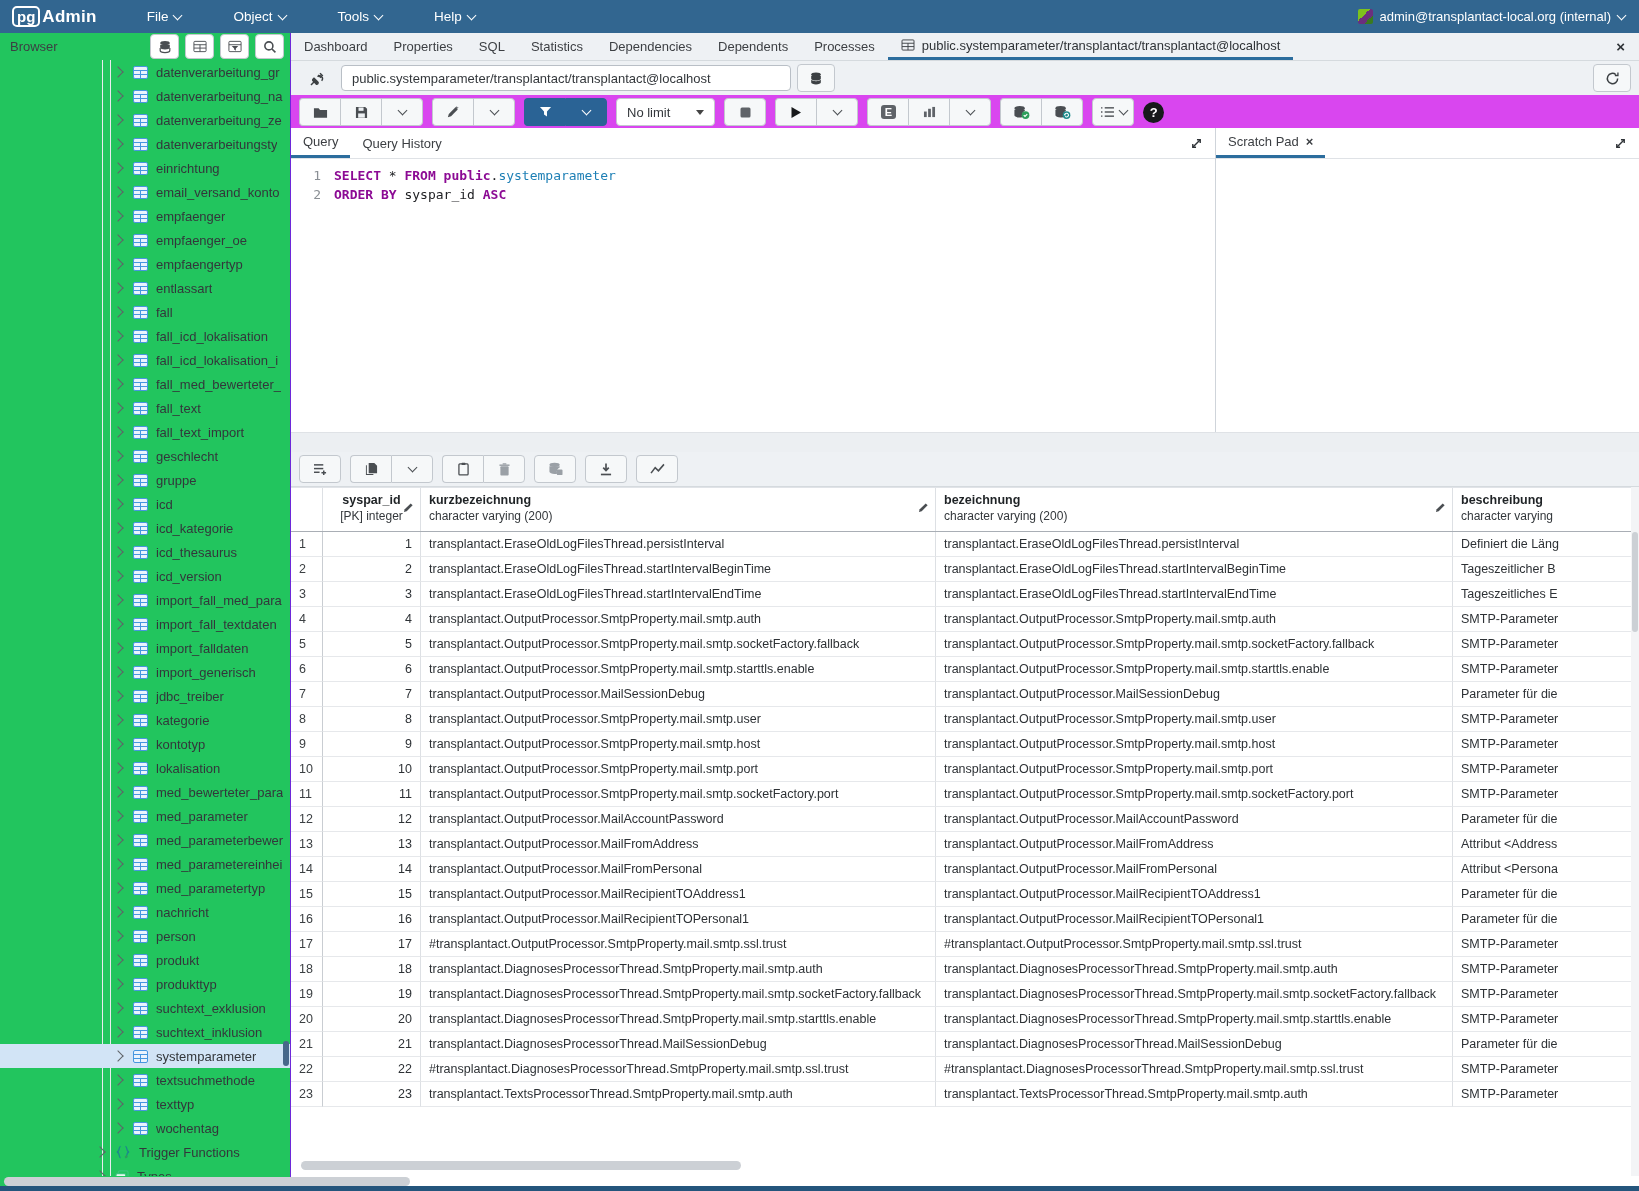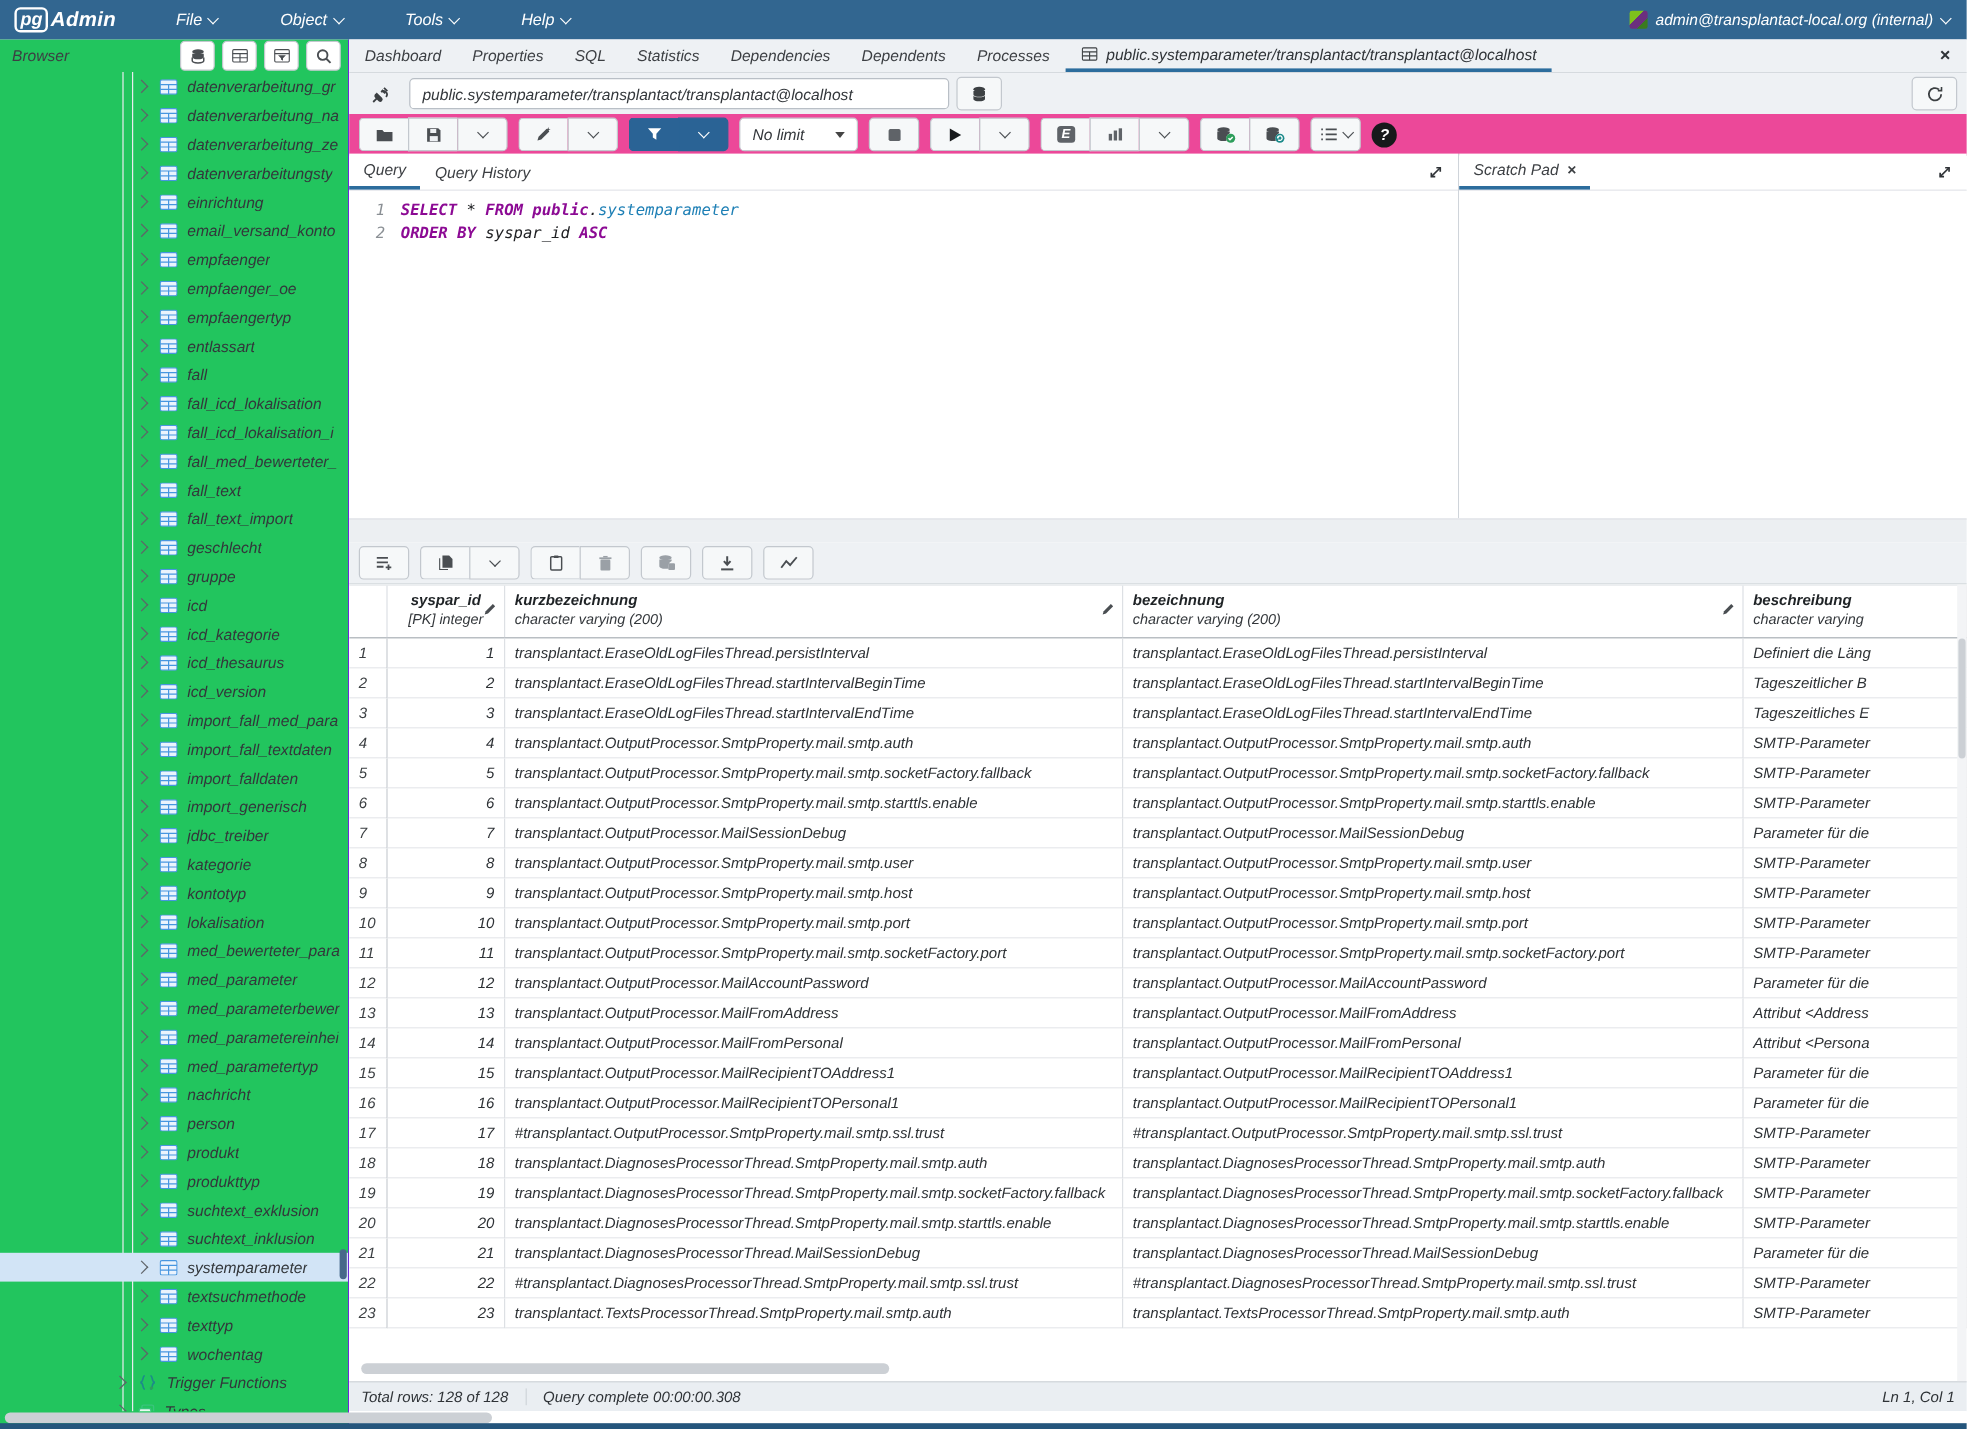--- a/index.html
+++ b/index.html
@@ -1,19 +1,19 @@
 <!DOCTYPE html>
 <html><head>
 <meta charset="utf-8">
 <style>
   html,body{margin:0;padding:0;background:#fff;}
   body{width:1639px;height:1191px;position:relative;overflow:hidden;
        font-family:"Liberation Sans",sans-serif;color:#3c3f43;
        -webkit-font-smoothing:antialiased;}
-  .app{position:absolute;inset:0;font-style:italic;}
+  .app{position:absolute;inset:0;}
 
   
   .topbar{position:absolute;left:0;top:0;width:1639px;height:33px;background:#326690;
           display:flex;align-items:center;color:#fff;}
   .logo{display:flex;align-items:center;margin-left:12px;margin-right:26px;}
   .logo-pg{border:2px solid #fff;border-radius:5px;padding:0 3px;font-weight:bold;font-size:15px;line-height:17px;}
   .logo-admin{font-weight:bold;font-size:17px;margin-left:2px;letter-spacing:.3px;}
   .menu{display:flex;align-items:center;gap:28px;font-size:13.5px;}
   .menu-item{display:flex;align-items:center;gap:6px;cursor:default;margin-left:24px;}
   .caret-w{width:6px;height:6px;border:solid #fff;border-width:0 1.5px 1.5px 0;transform:rotate(45deg);margin-top:-3px;}
@@ -49,21 +49,21 @@
   .tab-close-right{margin-left:auto;display:flex;align-items:center;padding:0 14px;font-size:15px;font-weight:bold;color:#2f3337;}
 
   .connrow{height:34px;background:#eef1f4;display:flex;align-items:center;padding:0 8px;gap:6px;}
   .conninput{width:428px;height:24px;background:#fff;border:1px solid #b9bfc6;border-radius:4px;
              font-size:13px;color:#33373b;display:flex;align-items:center;padding:0 10px;white-space:nowrap;overflow:hidden;}
   .iconbtn{min-width:28px;height:26px;border:1px solid #c3c8ce;border-radius:4px;background:#f6f8f9;
            display:flex;align-items:center;justify-content:center;color:#4a4e52;padding:0 4px;}
   .iconbtn.noborder{border:none;background:transparent;}
   .connrow .right{margin-left:auto;}
 
-  .qtoolbar{height:34px;background:#ec4899;border-bottom:1px solid #d5dade;display:flex;align-items:center;padding:0 8px;gap:9px;}
+  .qtoolbar{height:34px;background:#d946ef;border-bottom:1px solid #d5dade;display:flex;align-items:center;padding:0 8px;gap:9px;}
   .bgroup{display:flex;}
   .bgroup .tbtn{border-radius:0;border-right-width:0;}
   .bgroup .tbtn:first-child{border-radius:4px 0 0 4px;}
   .bgroup .tbtn:last-child{border-radius:0 4px 4px 0;border-right-width:1px;}
   .bgroup .tbtn:only-child{border-radius:4px;border-right-width:1px;}
   .tbtn{height:26px;min-width:28px;border:1px solid #c3c8ce;background:#f6f8f9;color:#4a4e52;
         display:flex;align-items:center;justify-content:center;padding:0 6px;gap:5px;font-size:12px;}
   .tbtn.blue{background:#2a6395;border-color:#2a6395;color:#fff;}
   .caret-d{width:6px;height:6px;border:solid currentColor;border-width:0 1.5px 1.5px 0;transform:rotate(45deg);margin-top:-3px;}
   .sel-limit{height:26px;background:#fff;border:1px solid #c3c8ce;border-radius:4px;display:flex;align-items:center;
@@ -1224,24 +1224,18 @@
               <div class="gc">transplantact.TextsProcessorThread.SmtpProperty.mail.smtp.auth</div>
               <div class="gc">SMTP-Parameter</div>
             </div>
           </div>
         <div class="grid-vtrack">
             <div class="grid-vthumb"></div>
           </div>
         <div class="grid-hthumb"></div>
       </div>
 
-      <div class="statusbar">
-        <span>Total rows: 128 of 128</span>
-        <span class="sdiv"></span>
-        <span>Query complete 00:00:00.308</span>
-        <span class="right">Ln 1, Col 1</span>
-      </div>
       <div class="bottomgap"></div>
     </div>
   </div>
 
   <div class="navy"></div>
 </div>
 
 </body></html>

